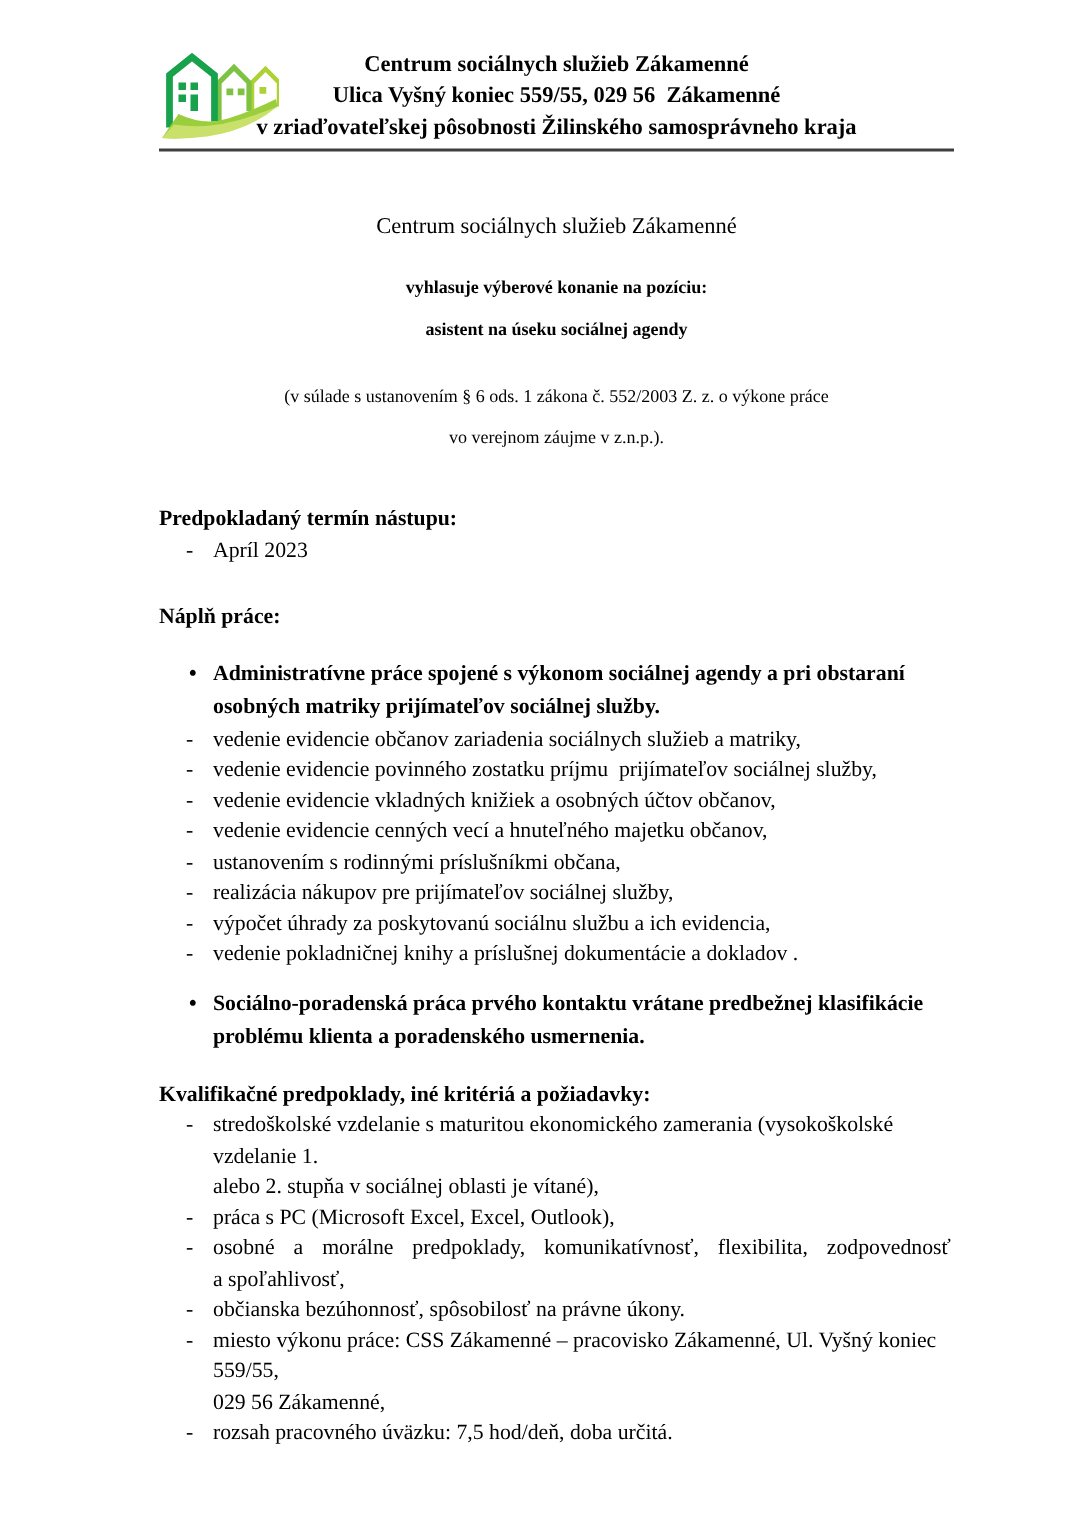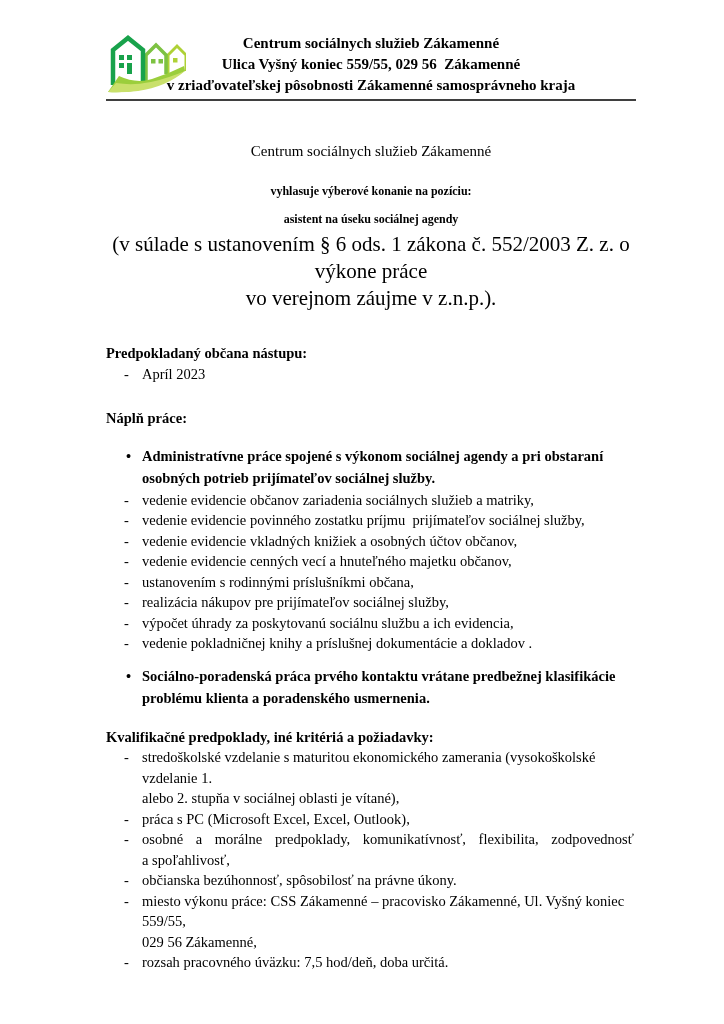--- a/index.html
+++ b/index.html
@@ -30,22 +30,22 @@
     border-top: 2px solid #3f3f3f;
     margin: 3px 16px 0 0;
   }
   
   .intro { text-align: center; margin-right: 16px; }
   .org-line { margin-top: 42px; font-size: 15px; }
   .title-line { font-weight: bold; font-size: 12px; }
   .title-1 { margin-top: 24px; }
   .title-2 { margin-top: 13px; }
   .legal {
-    margin-top: 4px;
-    font-size: 21px;
+    margin-top: 24px;
+    font-size: 12px;
     line-height: 27px;
     white-space: pre-line;
   }
   
   .body-text { font-size: 14.5px; line-height: 20.5px; }
   .section-heading { font-weight: bold; }
   .h-start   { margin-top: 31px; }
   .h-napln   { margin-top: 24px; }
   .h-kvalif  { margin-top: 17px; }
   .h-prac    { margin-top: 15px; }
@@ -97,48 +97,48 @@
         <rect x="13" y="28" width="5" height="5" fill="#18a24b"></rect>
         <rect x="21" y="28" width="5" height="11" fill="#18a24b"></rect>
 
         <path d="M2,57 L13,41 Q30,49 46,44 Q62,39 78,31 L79,36 Q58,50 34,55 Q18,58 2,57 Z" fill="#9bce3c"></path>
         <path d="M2,57 L10,48 Q35,52 63,42 Q72,39 79,36 Q60,52 32,56 Q15,58 2,57 Z" fill="#c9e06b"></path>
       </svg>
     </div>
     <div class="header-lines">
       <div>Centrum sociálnych služieb Zákamenné</div>
       <div>Ulica Vyšný koniec 559/55, 029 56&nbsp; Zákamenné</div>
-      <div>v zriaďovateľskej pôsobnosti Zákamenné samosprávneho kraja</div>
+      <div>v zriaďovateľskej pôsobnosti Žilinského samosprávneho kraja</div>
     </div>
   </div>
   <div class="rule"></div>
 
   <div class="intro">
     <div class="org-line">Centrum sociálnych služieb Zákamenné</div>
     <div class="title-line title-1">vyhlasuje výberové konanie na pozíciu:</div>
     <div class="title-line title-2">asistent na úseku sociálnej agendy</div>
     <div class="legal">(v súlade s ustanovením § 6 ods. 1 zákona č. 552/2003 Z. z. o výkone práce
 vo verejnom záujme v z.n.p.).</div>
   </div>
 
   <div class="body-text">
-    <div class="section-heading h-start">Predpokladaný občana nástupu:</div>
+    <div class="section-heading h-start">Predpokladaný termín nástupu:</div>
     <ul class="plain mt-6">
       <li>
         <span class="marker">-</span>
         <span class="item-text">Apríl 2023</span>
       </li>
     </ul>
 
     <div class="section-heading h-napln">Náplň práce:</div>
 
     <div class="bullet-item b1">
       <span class="marker">•</span>
       <span class="item-text">Administratívne práce spojené s výkonom sociálnej agendy a pri obstaraní
-osobných potrieb prijímateľov sociálnej služby.</span>
+osobných matriky prijímateľov sociálnej služby.</span>
     </div>
 
     <ul class="plain mt-10">
       <li>
         <span class="marker">-</span>
         <span class="item-text">vedenie evidencie občanov zariadenia sociálnych služieb a matriky,</span>
       </li>
       <li>
         <span class="marker">-</span>
         <span class="item-text">vedenie evidencie povinného zostatku príjmu &nbsp;prijímateľov sociálnej služby,</span>

